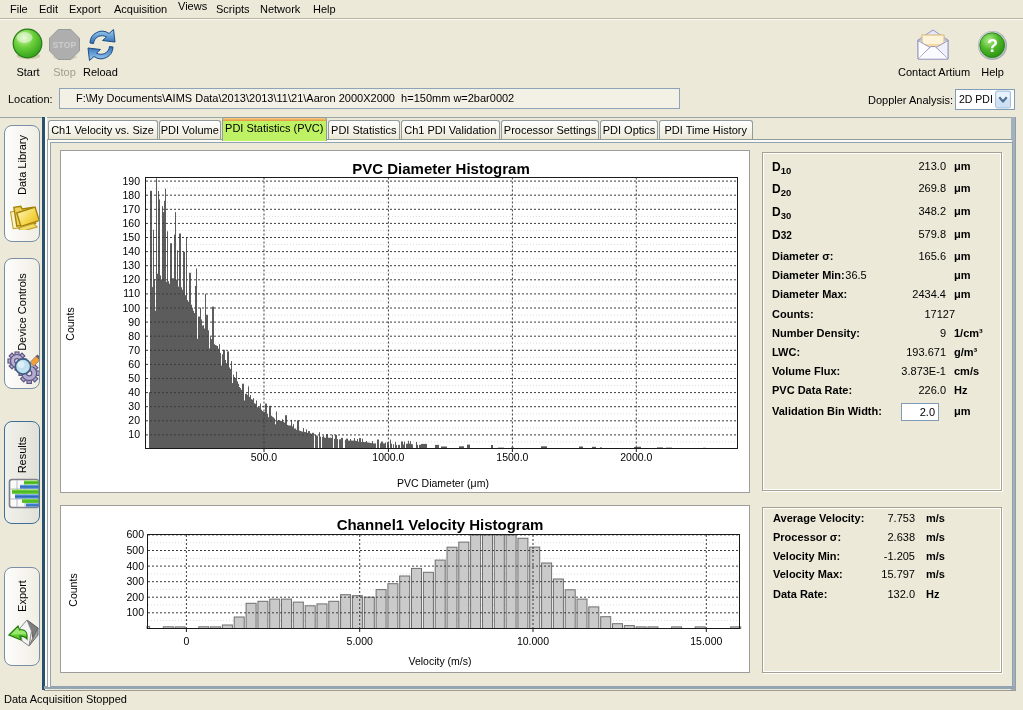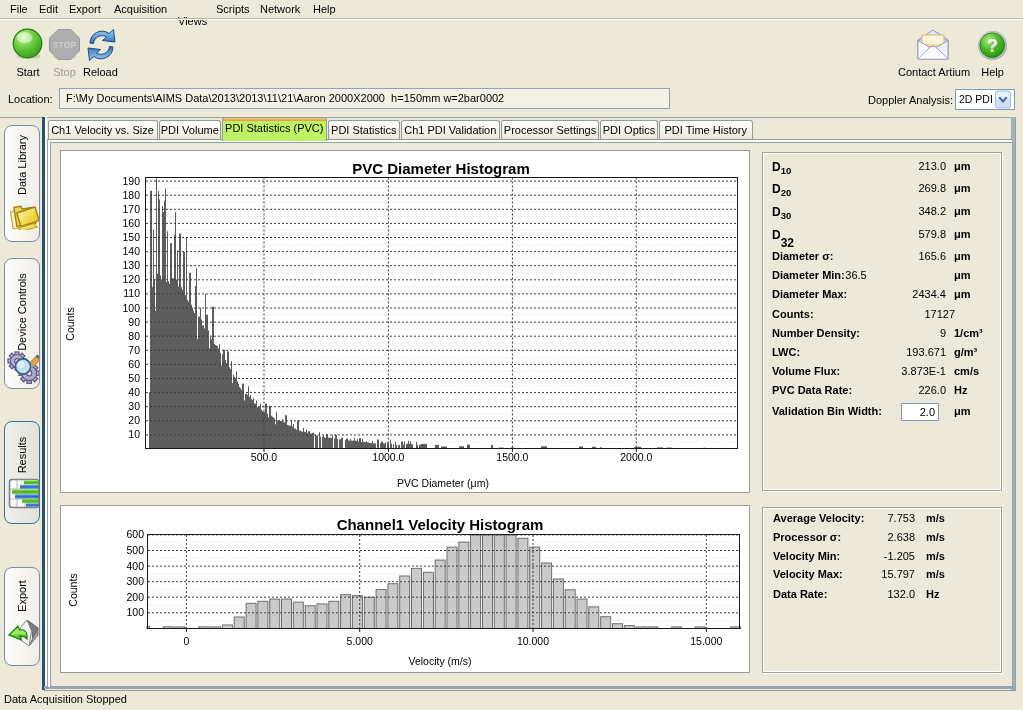--- a/index.html
+++ b/index.html
@@ -15,21 +15,21 @@
 .vtabsel{position:absolute;left:4px;width:34px;background:linear-gradient(to right,#f1f1ed,#e2e1d8);border:1px solid #3f6f99;border-radius:8px}
 .vtxt{position:absolute;left:50%;transform:translate(-50%,-50%) rotate(-90deg);white-space:nowrap}
 .lab{position:absolute;white-space:nowrap}
 </style></head><body>
 <div id="app">
 
 <div class="lab" style="left:10px;top:3px">File</div>
 <div class="lab" style="left:39px;top:3px">Edit</div>
 <div class="lab" style="left:69px;top:3px">Export</div>
 <div class="lab" style="left:114px;top:3px">Acquisition</div>
-<div class="lab" style="left:178px;top:15px">Views</div>
+<div class="lab" style="left:178px;top:0">Views</div>
 <div class="lab" style="left:216px;top:3px">Scripts</div>
 <div class="lab" style="left:260px;top:3px">Network</div>
 <div class="lab" style="left:313px;top:3px">Help</div>
 <div class="abs" style="left:0;top:18px;width:1023px;height:1px;background:#b8b4a4"></div>
 <div class="abs" style="left:0;top:19px;width:1023px;height:1px;background:#fdfcf8"></div>
 
 <svg class="abs" style="left:12px;top:28px" width="32" height="33" viewBox="0 0 32 33">
 <defs>
         <radialGradient id="gs" cx="0.38" cy="0.3" r="0.75">
 <stop offset="0" stop-color="#d9f7b0"></stop>
@@ -84,21 +84,21 @@
 <text x="15.4" y="22" text-anchor="middle" font-family="Liberation Sans,sans-serif" font-size="18" font-weight="bold" fill="#fff">?</text>
 </svg>
 
 <div class="lab" style="left:13px;top:66px;width:30px;text-align:center">Start</div>
 <div class="lab" style="left:48px;top:66px;width:33px;text-align:center;color:#a09d8e">Stop</div>
 <div class="lab" style="left:83px;top:66px;width:37px;text-align:left">Reload</div>
 <div class="lab" style="left:898px;top:66px;width:72px;text-align:center">Contact Artium</div>
 <div class="lab" style="left:978px;top:66px;width:29px;text-align:center">Help</div>
 
 <div class="lab" style="left:8px;top:93px">Location:</div>
-<div class="abs" style="left:59px;top:88px;width:603px;height:19px;background:#f3f1e6;border:1px solid #8ea3b9;line-height:19px;padding-left:6px;white-space:nowrap;overflow:hidden">F:\My Documents\AIMS Data\2013\2013\11\21\Aaron 2000X2000&nbsp; h=150mm w=2bar0002</div>
+<div class="abs" style="left:59px;top:88px;width:603px;height:19px;background:#f3f1e6;border:1px solid #8ea3b9;line-height:19px;padding-left:16px;white-space:nowrap;overflow:hidden">F:\My Documents\AIMS Data\2013\2013\11\21\Aaron 2000X2000&nbsp; h=150mm w=2bar0002</div>
 <div class="lab" style="left:860px;top:94px;width:93px;text-align:right">Doppler Analysis:</div>
 <div class="abs" style="left:955px;top:89px;width:55px;height:19px;background:#fff;border:1px solid #7f9db9;line-height:19px;padding-left:3px;overflow:hidden;font-size:10.5px">2D PDI</div>
 <svg class="abs" style="left:995px;top:90px" width="16" height="19" viewBox="0 0 17 19">
 <rect x="0.5" y="0.5" width="16" height="18" rx="2" fill="#cee0f4" stroke="#9ebcdb"></rect>
 <rect x="1.5" y="1.5" width="14" height="8" rx="2" fill="#e8f2fc"></rect>
 <path d="M4.5 7 L8.5 11.5 L12.5 7" fill="none" stroke="#4d6e96" stroke-width="2.4"></path>
 </svg>
 
 <div class="abs" style="left:0;top:117px;width:1016px;height:1px;background:#9aa5a6"></div>
 <div class="abs" style="left:42px;top:117px;width:2.5px;height:573px;background:#29506e"></div>
@@ -289,21 +289,21 @@
 </svg>
 <div class="abs" style="left:772px;top:159.5px;white-space:nowrap"><span style="font-weight:bold;font-size:12px">D</span><span style="font-weight:bold;font-size:9.5px;position:relative;top:3px">10</span></div>
       <div class="abs" style="left:846px;top:159.5px;width:100px;text-align:right">213.0</div>
       <div class="abs" style="left:954px;top:159.5px"><b>μm</b></div>
       <div class="abs" style="left:772px;top:182px;white-space:nowrap"><span style="font-weight:bold;font-size:12px">D</span><span style="font-weight:bold;font-size:9.5px;position:relative;top:3px">20</span></div>
       <div class="abs" style="left:846px;top:182px;width:100px;text-align:right">269.8</div>
       <div class="abs" style="left:954px;top:182px"><b>μm</b></div>
       <div class="abs" style="left:772px;top:205px;white-space:nowrap"><span style="font-weight:bold;font-size:12px">D</span><span style="font-weight:bold;font-size:9.5px;position:relative;top:3px">30</span></div>
       <div class="abs" style="left:846px;top:205px;width:100px;text-align:right">348.2</div>
       <div class="abs" style="left:954px;top:205px"><b>μm</b></div>
-      <div class="abs" style="left:772px;top:227.5px;white-space:nowrap"><span style="font-weight:bold;font-size:12px">D</span><span style="font-weight:bold;font-size:12px;position:relative;top:8px">32</span></div>
+      <div class="abs" style="left:772px;top:227.5px;white-space:nowrap"><span style="font-weight:bold;font-size:12px">D</span><span style="font-weight:bold;font-size:10px;position:relative;top:0">32</span></div>
       <div class="abs" style="left:846px;top:227.5px;width:100px;text-align:right">579.8</div>
       <div class="abs" style="left:954px;top:227.5px"><b>μm</b></div>
       <div class="abs" style="left:772px;top:249.5px;white-space:nowrap"><b>Diameter σ:</b></div>
       <div class="abs" style="left:846px;top:249.5px;width:100px;text-align:right">165.6</div>
       <div class="abs" style="left:954px;top:249.5px"><b>μm</b></div>
       <div class="abs" style="left:772px;top:269px;white-space:nowrap"><b>Diameter Min:</b></div>
       <div class="abs" style="left:806px;top:269px;width:100px;text-align:center">36.5</div>
       <div class="abs" style="left:954px;top:269px"><b>μm</b></div>
       <div class="abs" style="left:772px;top:288px;white-space:nowrap"><b>Diameter Max:</b></div>
       <div class="abs" style="left:846px;top:288px;width:100px;text-align:right">2434.4</div>

